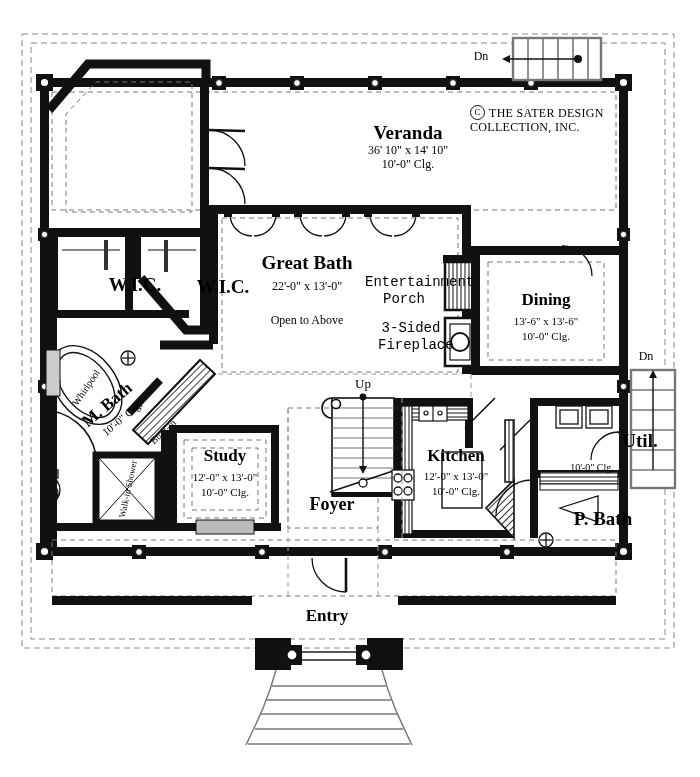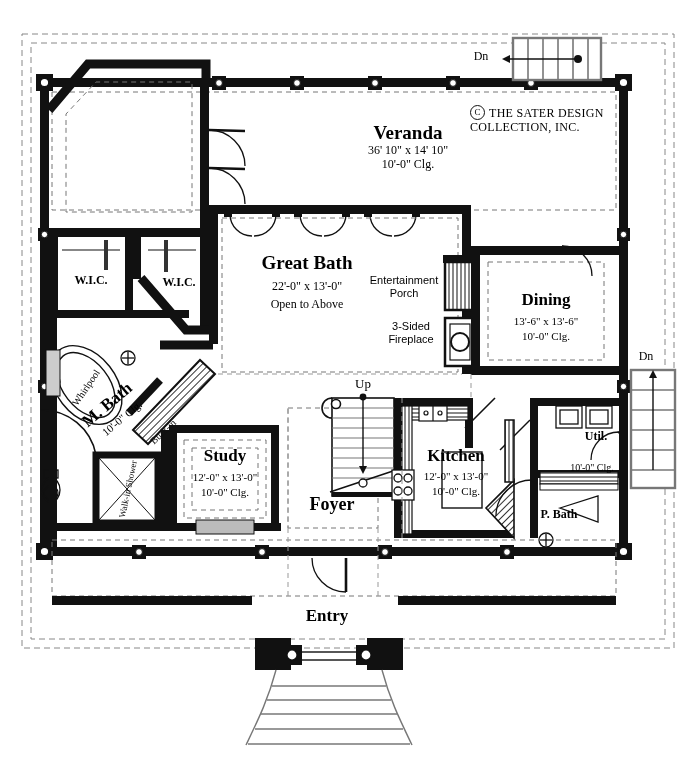--- a/index.html
+++ b/index.html
@@ -4,25 +4,25 @@
 <style>
   html,body{margin:0;padding:0;background:#ffffff;}
   body{width:700px;height:777px;font-family:"Liberation Serif",serif;color:#000;}
   #plan{position:relative;width:700px;height:777px;overflow:hidden;background:#fff;}
   svg{display:block;}
   .lbl{position:absolute;text-align:center;white-space:nowrap;line-height:1.12;}
   .rm-name{font-family:"Liberation Serif",serif;font-weight:bold;}
   .rm-dim{font-family:"Liberation Serif",serif;font-weight:normal;}
   .r-name-lg{font-size:19px;}
   .r-name-md{font-size:17px;}
-  .r-name-sm{font-size:12px;}
+  .r-name-sm{font-size:19px;margin-left:44px;}
   .r-dim-md{font-size:12px;}
   .r-dim-sm{font-size:11px;}
   .tiny{font-size:10px;}
-  .note{font-family:Liberation Sans, sans-serif;font-size:11px;text-align:center;line-height:1.2;}
+  .note{font-family:Liberation Mono, monospace;font-size:14px;text-align:center;line-height:1.2;}
   .rot{transform-origin:50% 50%;}
 </style>
 </head>
 <body>
 
 <div id="plan">
 
   <svg width="700" height="777" viewBox="0 0 700 777">
     <defs>
       <pattern id="hatchv" width="4" height="4" patternUnits="userSpaceOnUse">
@@ -466,21 +466,21 @@
 
   <div class="lbl" style="left:318px;top:122px;width:180px;">
     <div class="rm-name r-name-lg">Veranda</div>
     <div class="rm-dim r-dim-md" style="margin-top:1px;">36' 10" x 14' 10"</div>
     <div class="rm-dim r-dim-md">10'-0" Clg.</div>
   </div>
 
   <div class="lbl" style="left:222px;top:252px;width:170px;">
     <div class="rm-name r-name-lg">Great Bath</div>
     <div class="rm-dim r-dim-md" style="margin-top:7px;">22'-0" x 13'-0"</div>
-    <div class="rm-dim r-dim-md" style="margin-top:4px;">Open to Above</div>
+    <div class="rm-dim r-dim-md" style="margin-top:20px;">Open to Above</div>
   </div>
 
   <div class="note" style="position:absolute;left:365px;top:274px;width:78px;">
     <div>Entertainment</div>
     <div>Porch</div>
   </div>
 
   <div class="note" style="position:absolute;left:378px;top:320px;width:66px;">
     <div>3-Sided</div>
     <div>Fireplace</div>

